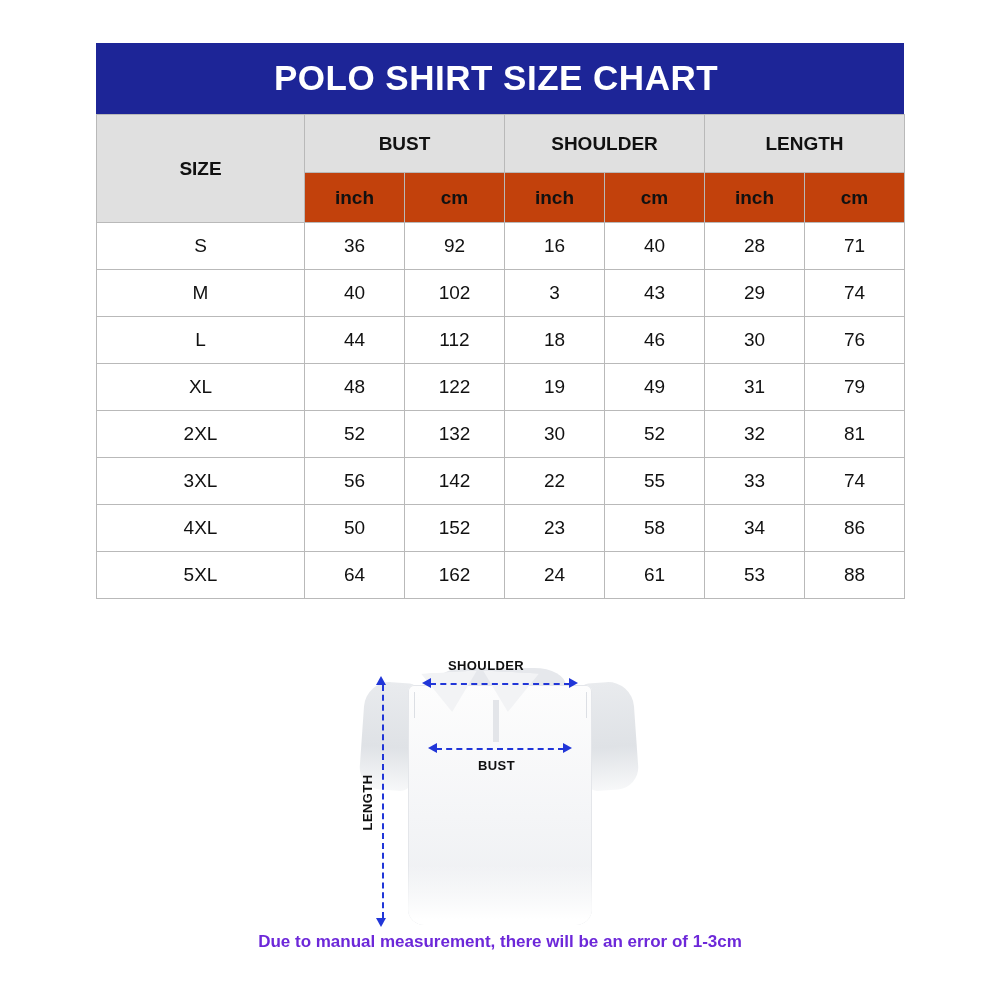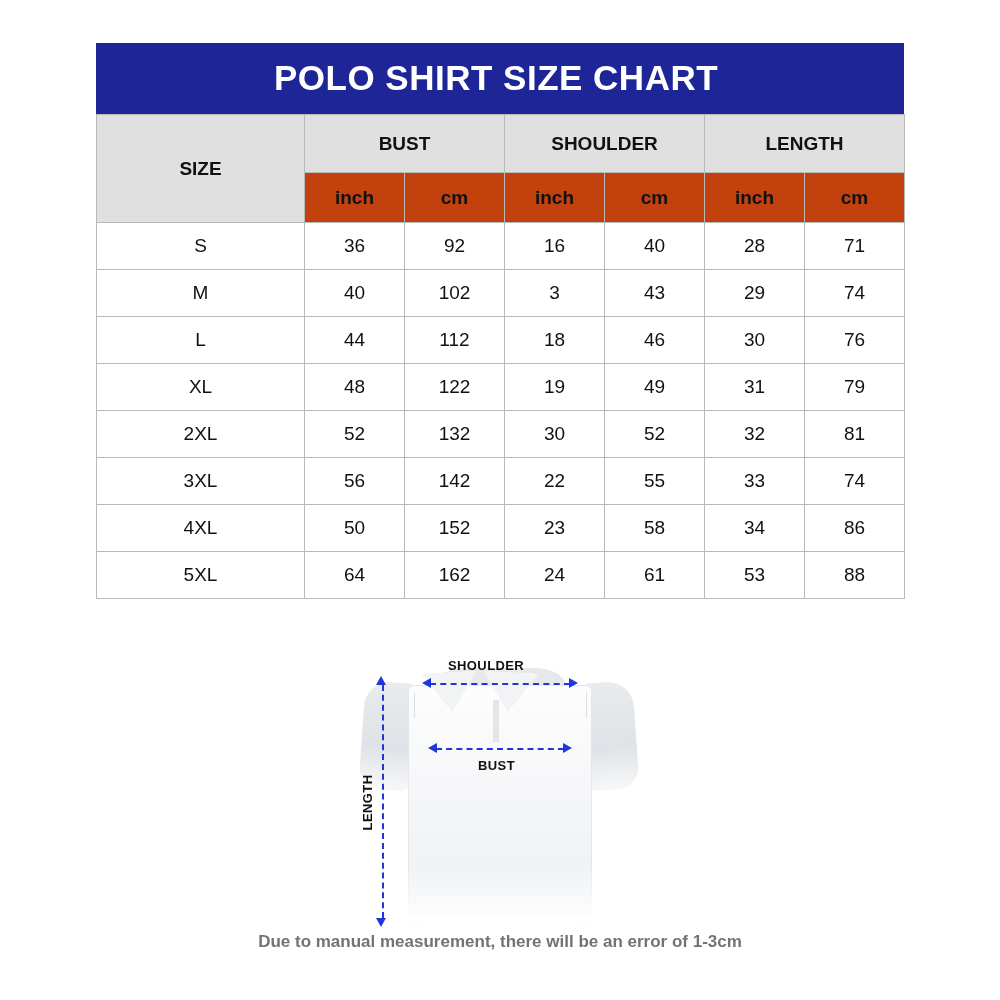--- a/index.html
+++ b/index.html
@@ -165,21 +165,21 @@
     white-space: nowrap;
     transform: rotate(-90deg);
     transform-origin: center center;
   }
 
   .note {
     position: absolute;
     left: 0; right: 0;
     top: 932px;
     text-align: center;
-    color: #737373;
+    color: #6d28d9;
     font-size: 17px;
     font-weight: bold;
   }
 </style>
 </head>
 <body>
 
 <div class="page">
 
   <div class="chart-wrap">

